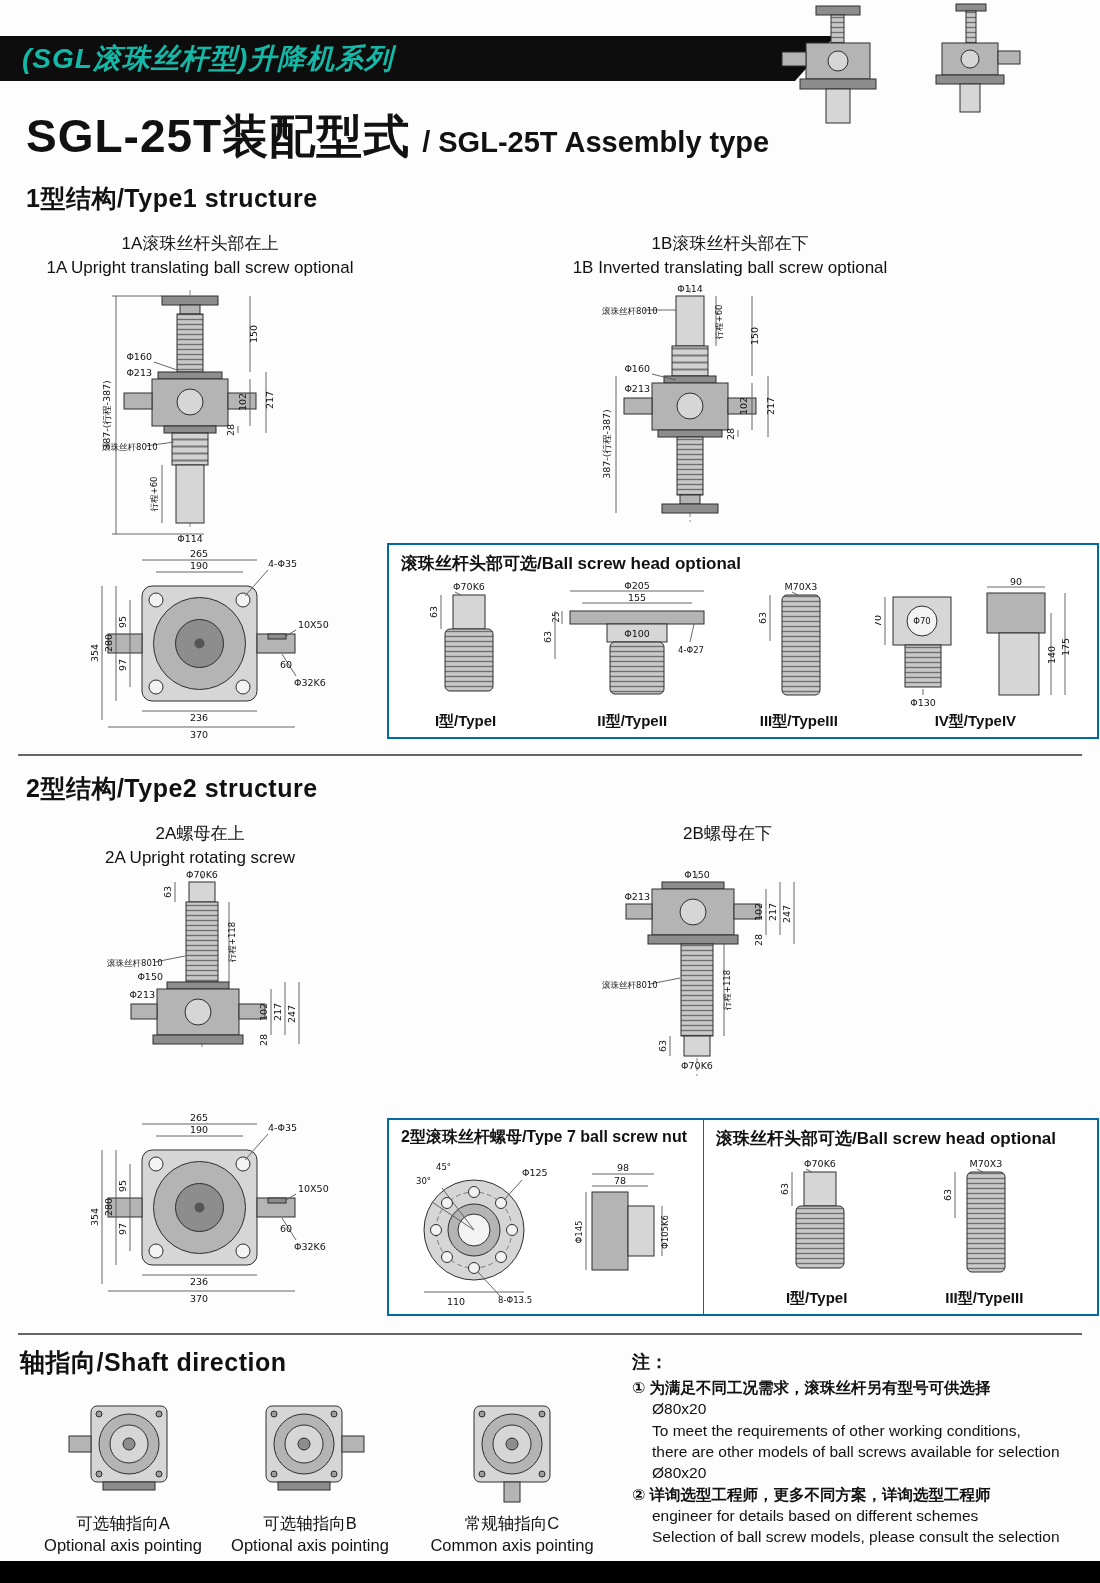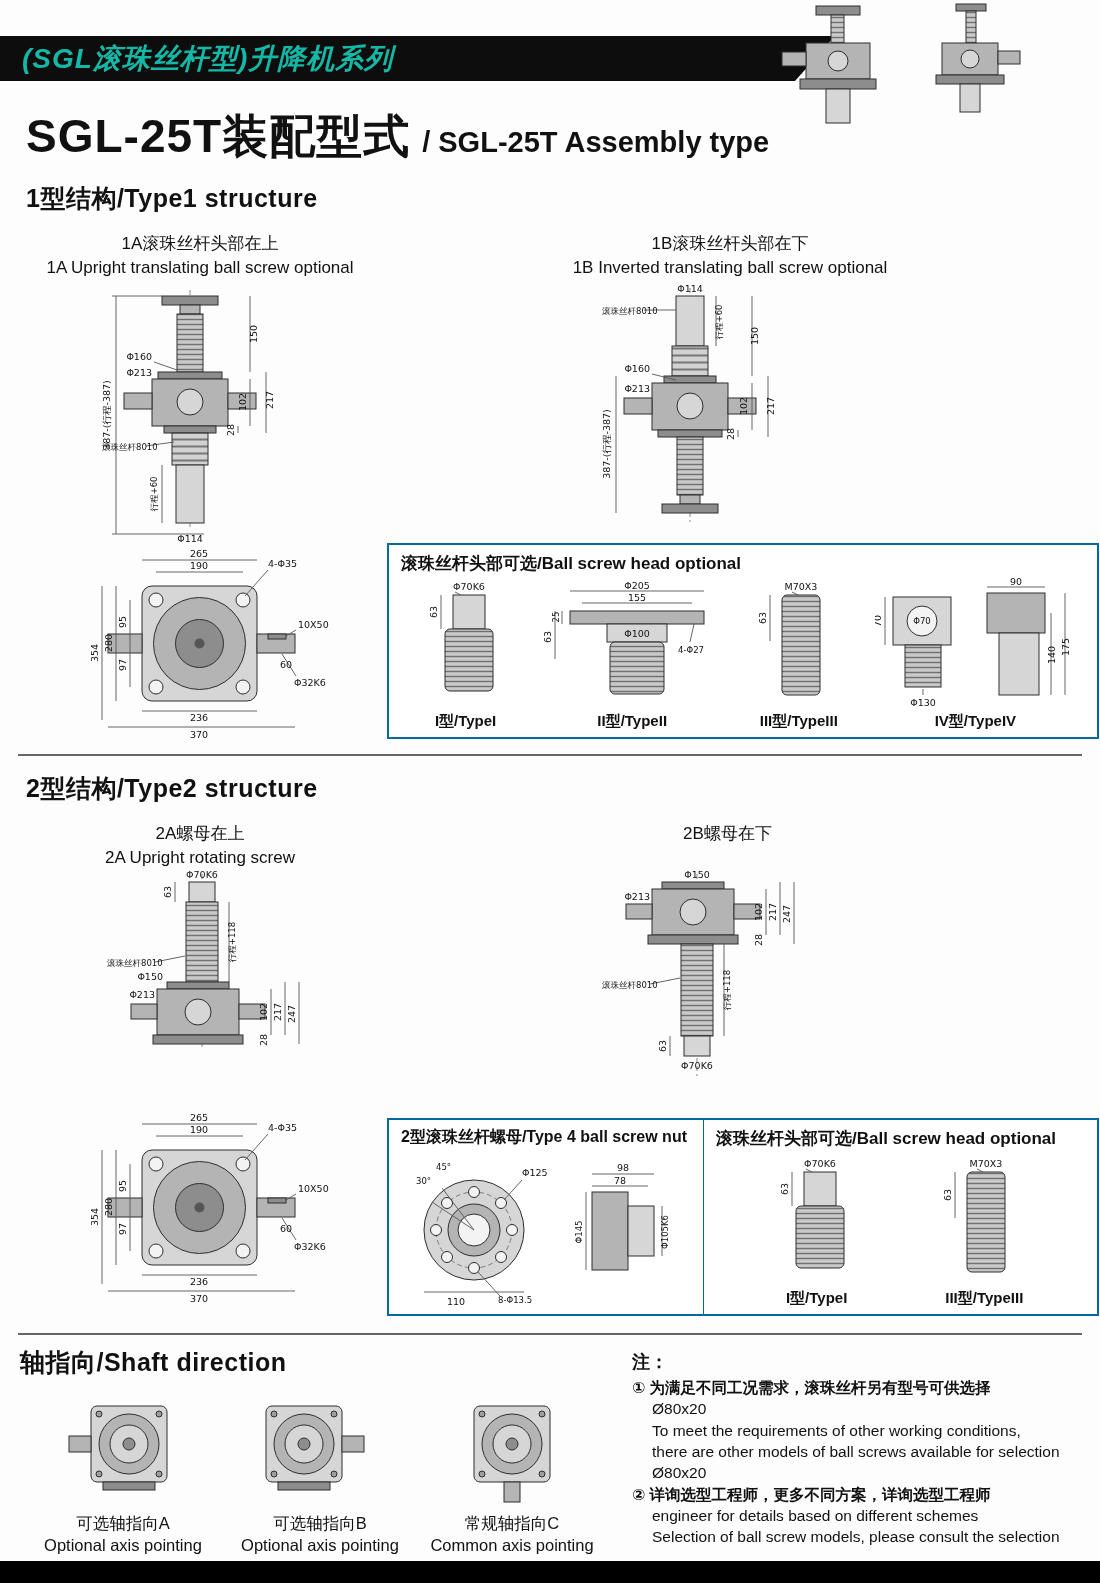--- a/index.html
+++ b/index.html
@@ -404,21 +404,21 @@
     <text class="t9" transform="rotate(-90 40 95)" x="40" y="95" text-anchor="middle">280</text>
     <text class="t9" transform="rotate(-90 26 105)" x="26" y="105" text-anchor="middle">354</text>
     <text class="t9" x="226" y="80">10X50</text>
     <text class="t9" x="208" y="120">60</text>
     <text class="t9" x="222" y="138">Φ32K6</text>
     <text class="t9" x="127" y="173" text-anchor="middle">236</text>
     <text class="t9" x="127" y="190" text-anchor="middle">370</text>
   </svg>
 
   <div class="box" style="left:355px; top:1118px; width:318px; height:198px;">
-    <div class="box-title" style="font-size:16px;">2型滚珠丝杆螺母/Type 4 ball screw nut</div>
+    <div class="box-title" style="font-size:16px;">2型滚珠丝杆螺母/Type 7 ball screw nut</div>
     <svg width="300" height="160" viewBox="0 0 300 160" style="margin:2px auto 0;">
       <g>
         <circle class="part light" cx="78" cy="80" r="50"></circle>
         <circle class="dim dashed" cx="78" cy="80" r="38" fill="none"></circle>
         <circle class="hole" cx="116" cy="80" r="5.5"></circle>
         <circle class="hole" cx="105" cy="107" r="5.5"></circle>
         <circle class="hole" cx="78" cy="118" r="5.5"></circle>
         <circle class="hole" cx="51" cy="107" r="5.5"></circle>
         <circle class="hole" cx="40" cy="80" r="5.5"></circle>
         <circle class="hole" cx="51" cy="53" r="5.5"></circle>
@@ -524,21 +524,21 @@
       <circle class="bolt" cx="30" cy="78" r="3"></circle>
       <circle class="bolt" cx="90" cy="78" r="3"></circle>
       <rect class="part" x="52" y="86" width="16" height="20"></rect>
     </g>
   </svg>
 
   <div class="shaft-cap" style="left:38px; top:1512px;">
     <div>可选轴指向A</div>
     <div>Optional axis pointing A</div>
   </div>
-  <div class="shaft-cap" style="left:225px; top:1512px;margin-left:10px;">
+  <div class="shaft-cap" style="left:225px; top:1512px;">
     <div>可选轴指向B</div>
     <div>Optional axis pointing B</div>
   </div>
   <div class="shaft-cap" style="left:427px; top:1512px;">
     <div>常规轴指向C</div>
     <div>Common axis pointing C</div>
   </div>
 
   <div class="notes">
     <div class="note-label">注：</div>

